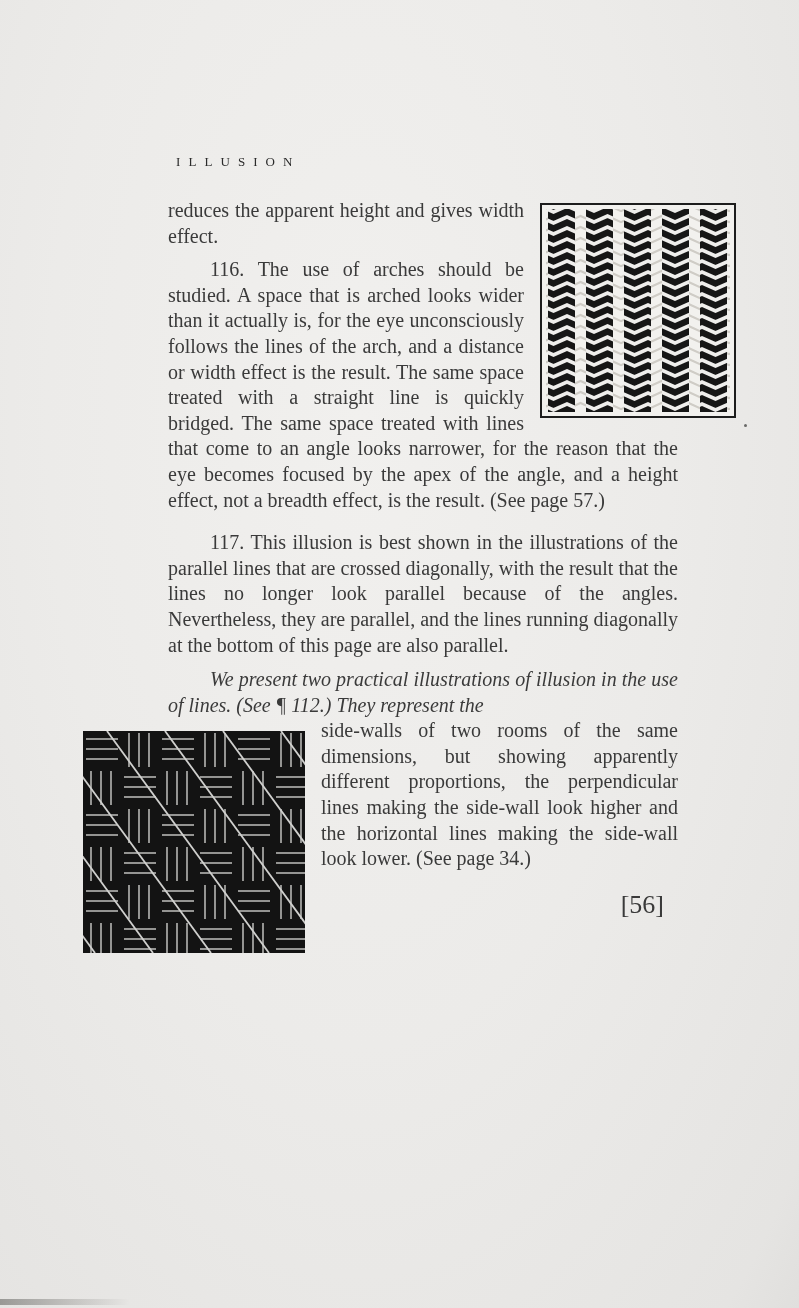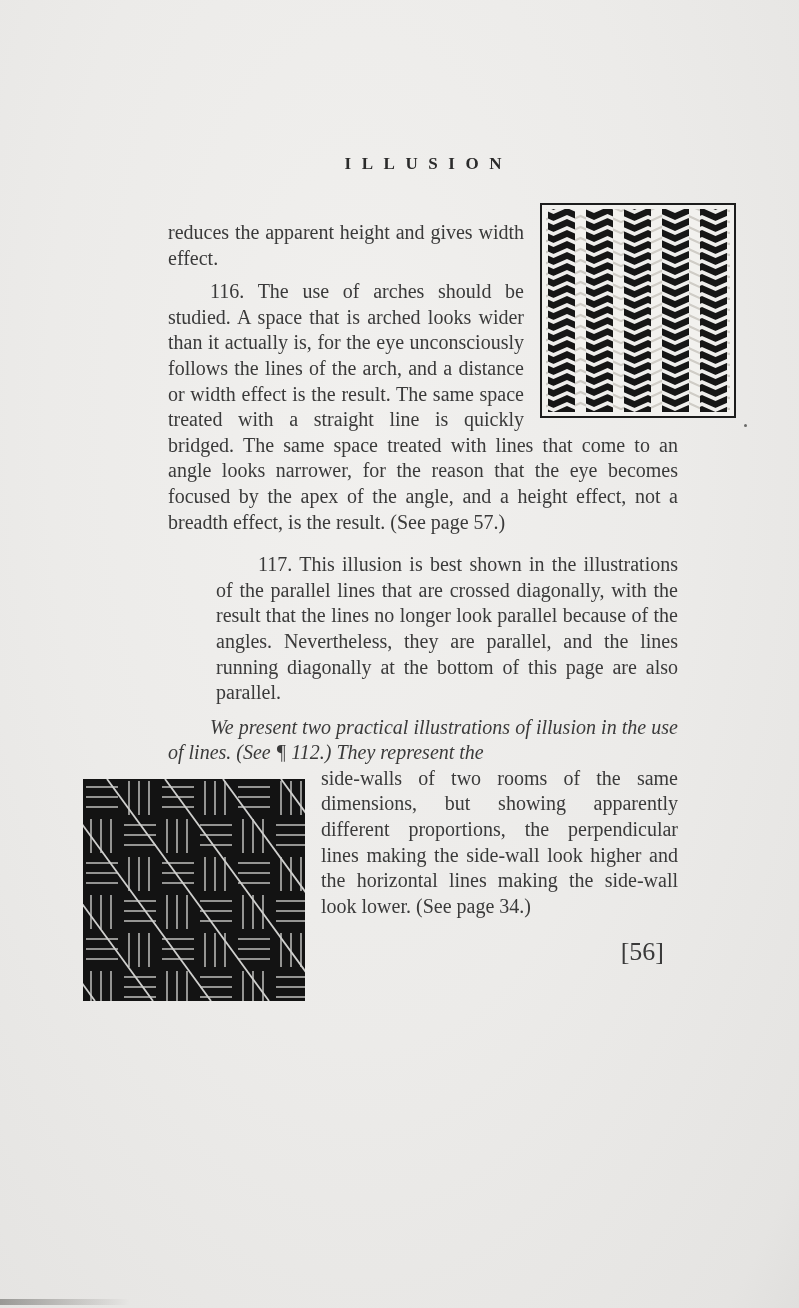--- a/index.html
+++ b/index.html
@@ -11,41 +11,41 @@
     margin:0 auto;
     overflow:hidden;
     background: radial-gradient(ellipse at 45% 32%, #f1f0ee 0%, #ecebe9 50%, #e5e4e2 92%, #e0dfdd 100%);
     font-family:"Liberation Serif","DejaVu Serif",serif;
     color:#373737;
   }
 
   .running-head {
     position:absolute;
     top:154px; left:168px; width:510px;
-    text-align:center;
-    font-size:17px;
-    font-weight:bold;
+    text-align:left;
+    font-size:13px;
+    font-weight:normal;
     letter-spacing:0.62em;
     text-indent:0.62em;
     color:#2b2b2b;
   }
 
   .body-text {
     position:absolute;
     top:198px; left:168px; width:510px;
     font-size:20px;
     line-height:25.6px;
     text-align:justify;
     color:#3a3a3a;
   }
 
   .para { margin:0; text-indent:42px; }
-  .para.continuation { text-indent:0; margin-top:22px; }
+  .para.continuation { text-indent:0; margin-top:0; }
   .para.p116 { margin-top:8px; }
-  .para.p117 { margin-top:17px;margin-left:48px; }
+  .para.p117 { margin-top:17px; }
   .para.practical { margin-top:9px;font-style:italic; }
 
   .fig-right {
     float:right;
     width:196px; height:215px;
     margin:5px -58px 10px 16px;
   }
   .fig-left {
     float:left;
     width:222px; height:222px;

